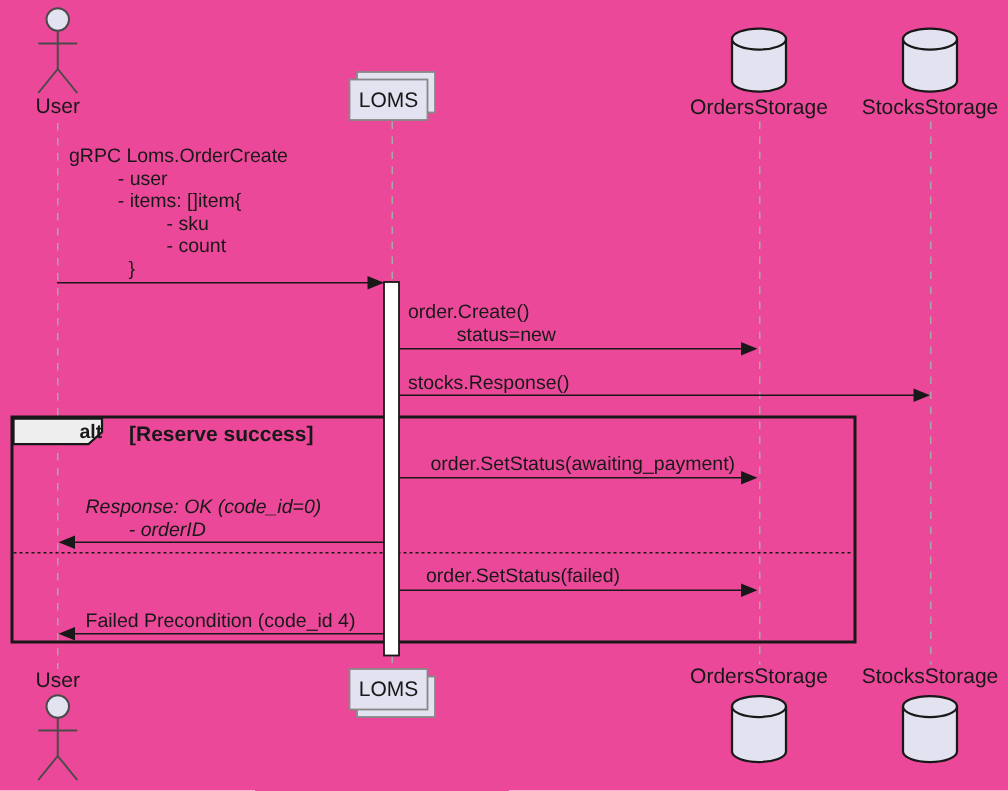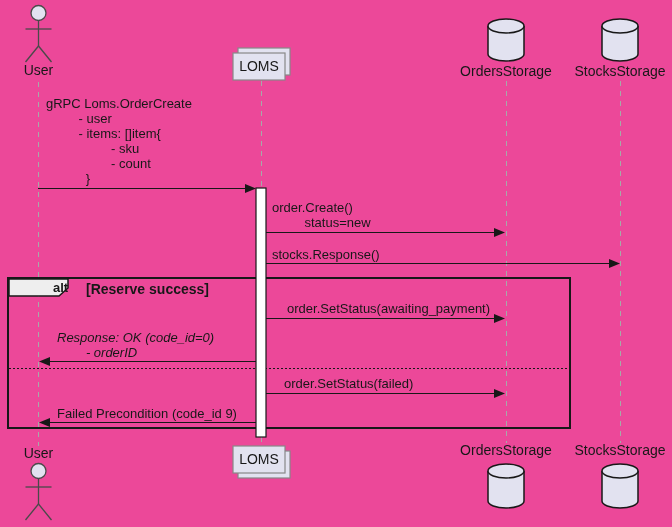--- a/index.html
+++ b/index.html
@@ -134,15 +134,15 @@
          - user
          - items: []item{
                   - sku
                   - count
            }</div>
   <div class="txt" style="left:272px;top:247px;">stocks.Response()</div>
   <div class="txt" style="left:287px;top:301px;">order.SetStatus(awaiting_payment)</div>
   <div class="txt" style="left:57px;top:330px;font-style:italic;">Response: OK (code_id=0)
         - orderID</div>
   <div class="txt" style="left:272px;top:376px;margin-left:12px;">order.SetStatus(failed)</div>
-  <div class="txt" style="left:57px;top:406px;">Failed Precondition (code_id 9)</div>
+  <div class="txt" style="left:57px;top:406px;">Failed Precondition (code_id 4)</div>
 
 </div>
 
 </body></html>

